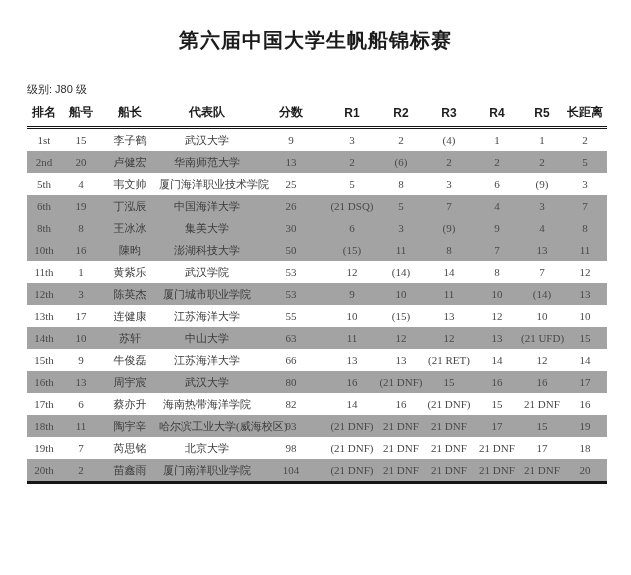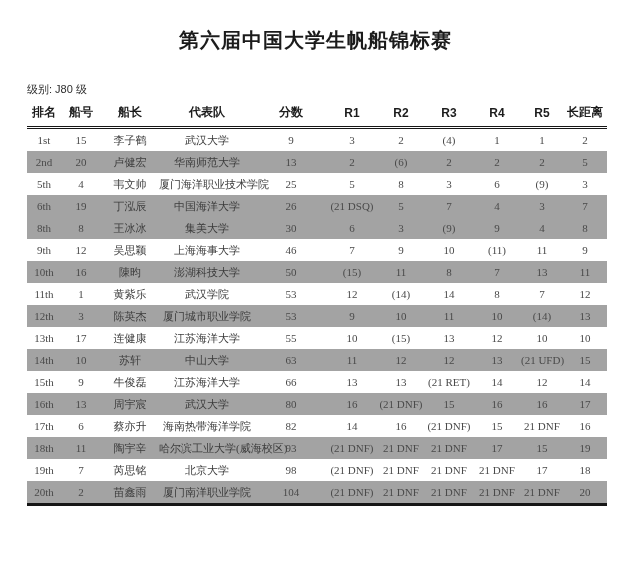--- a/index.html
+++ b/index.html
@@ -195,33 +195,20 @@
           <td class="c-captain">王冰冰</td>
           <td class="c-team">集美大学</td>
           <td class="c-score">30</td>
           <td class="c-r1">6</td>
           <td class="c-r2">3</td>
           <td class="c-r3">(9)</td>
           <td class="c-r4">9</td>
           <td class="c-r5">4</td>
           <td class="c-dist">8</td>
         </tr>
-        <tr>
-          <td class="c-rank">9th</td>
-          <td class="c-boat">12</td>
-          <td class="c-captain">吴思颖</td>
-          <td class="c-team">上海海事大学</td>
-          <td class="c-score">46</td>
-          <td class="c-r1">7</td>
-          <td class="c-r2">9</td>
-          <td class="c-r3">10</td>
-          <td class="c-r4">(11)</td>
-          <td class="c-r5">11</td>
-          <td class="c-dist">9</td>
-        </tr>
         <tr class="alt">
           <td class="c-rank">10th</td>
           <td class="c-boat">16</td>
           <td class="c-captain">陳昀</td>
           <td class="c-team">澎湖科技大学</td>
           <td class="c-score">50</td>
           <td class="c-r1">(15)</td>
           <td class="c-r2">11</td>
           <td class="c-r3">8</td>
           <td class="c-r4">7</td>

